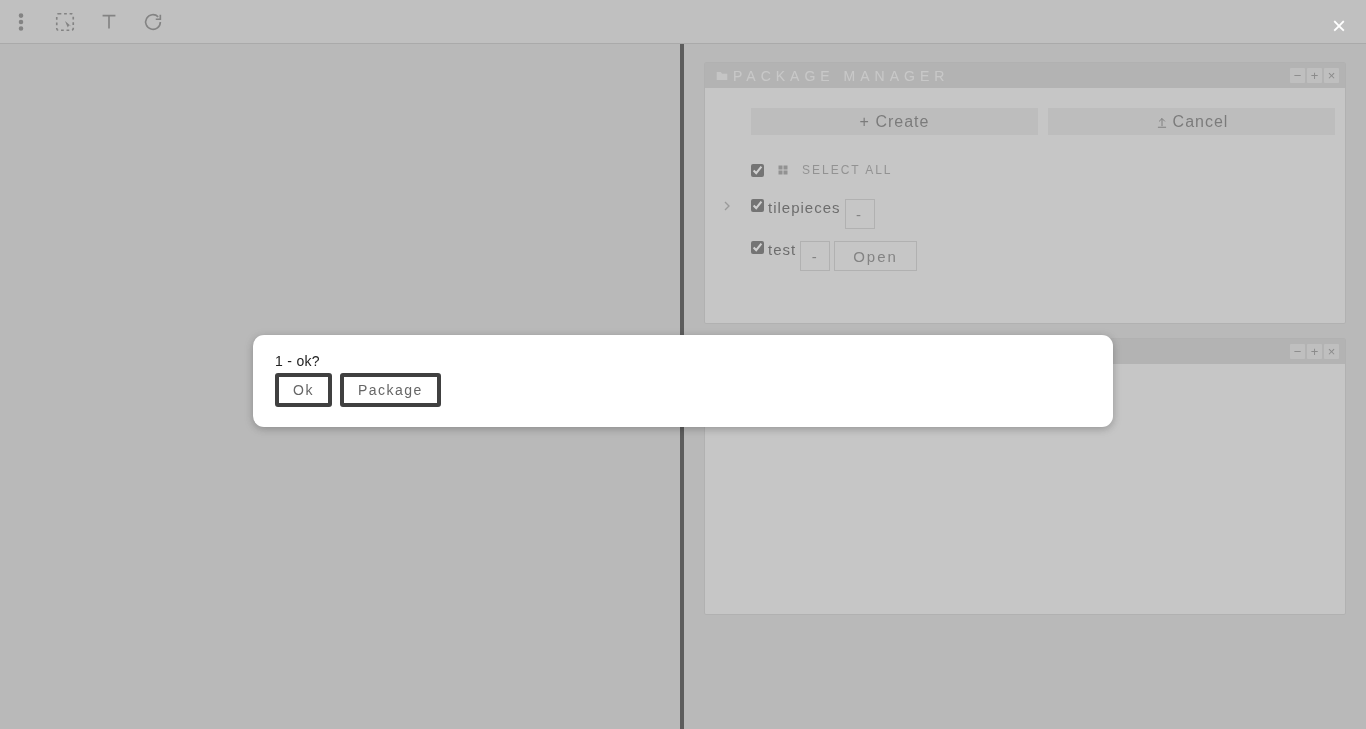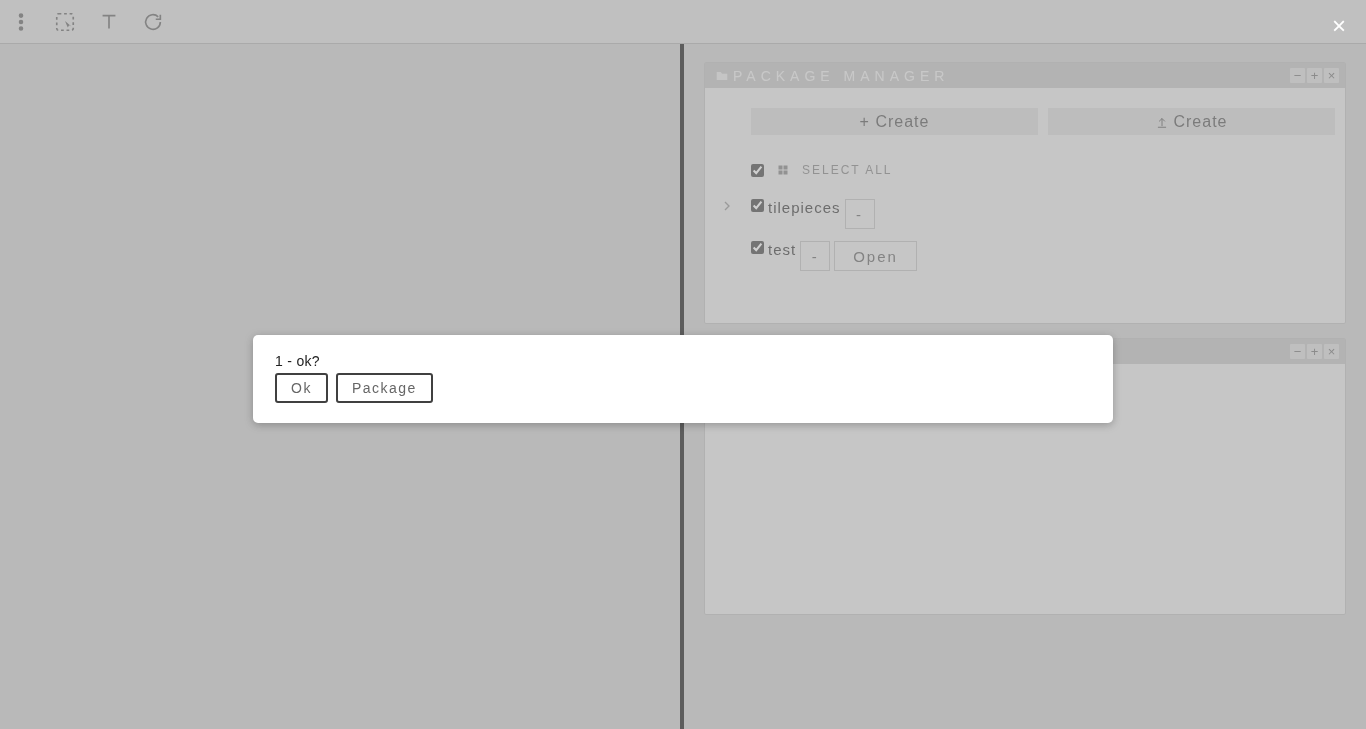--- a/index.html
+++ b/index.html
@@ -140,32 +140,32 @@
   .overlay {
     position:fixed; inset:0;
     background:rgba(170,170,170,0.55);
     z-index:40;
   }
   .alert {
     position:fixed;
     left:253px; top:335px;
     width:860px;
     background:#fff;
-    border-radius:5px;
+    border-radius:11px;
     box-shadow:0 2px 8px rgba(0,0,0,.25);
     z-index:45;
     padding:18px 22px 20px 22px;
   }
   .alert-msg {
     font-size:14px; color:#222; margin-bottom:4px; letter-spacing:0.3px;
   }
   .alert-btns { display:flex; gap:8px; }
   .alert-btn {
     background:#fff;
-    border:2px solid #404040;
+    border:4px solid #404040;
     border-radius:3px;
     padding:5px 14px;
     font-size:14px;
     color:#666;
     letter-spacing:1.5px;
   }
 </style>
 </head>
 <body>
 
@@ -219,21 +219,21 @@
               <path d="M9 6l6 6-6 6" stroke="#888" fill="none" stroke-width="2"></path>
             </svg>
         </div>
         <div class="panel-content">
           <div class="action-row">
             <button class="action-btn">+ Create</button>
             <button class="action-btn">
               <svg viewBox="0 0 24 24">
                   <path d="M12 19V6M7 11l5-5 5 5M5 21h14"></path>
                 </svg>
-              <span>Create</span>
+              <span>Cancel</span>
             </button>
           </div>
 
           <div class="select-all-row">
             <input type="checkbox" checked="" style="">
             <span class="grid-icon">
               <svg viewBox="0 0 24 24">
                   <rect x="3" y="3" width="8" height="8"></rect>
                   <rect x="13" y="3" width="8" height="8"></rect>
                   <rect x="3" y="13" width="8" height="8"></rect>

